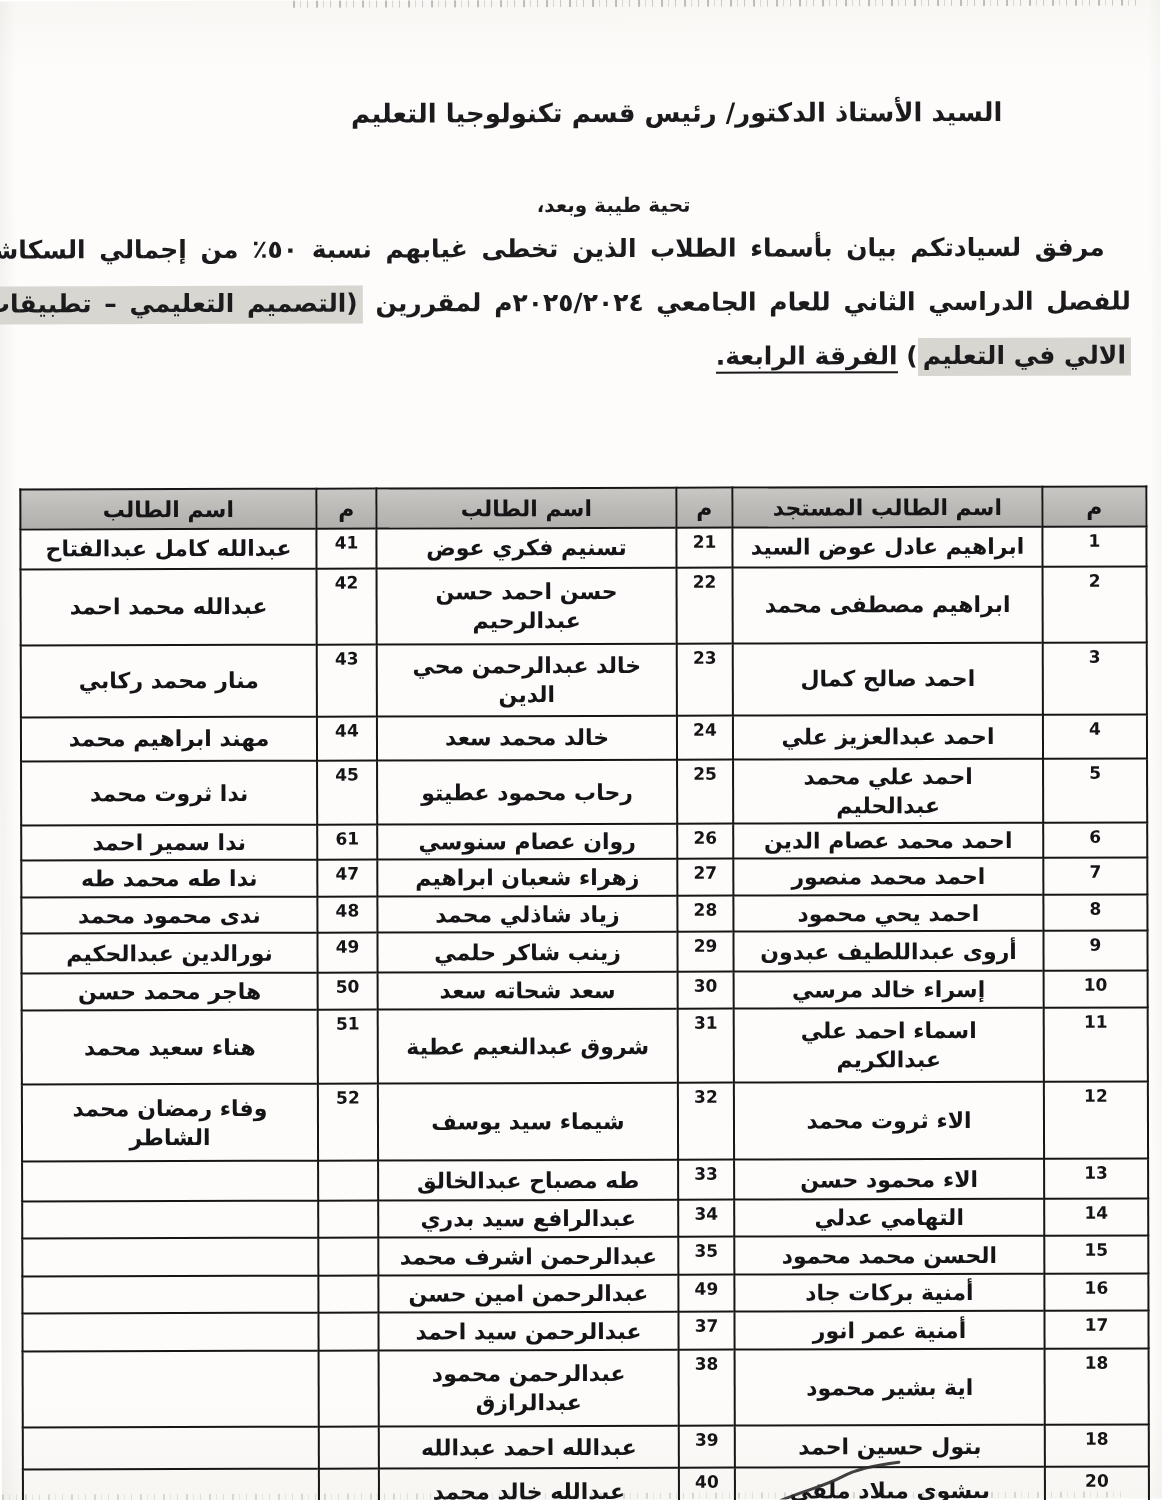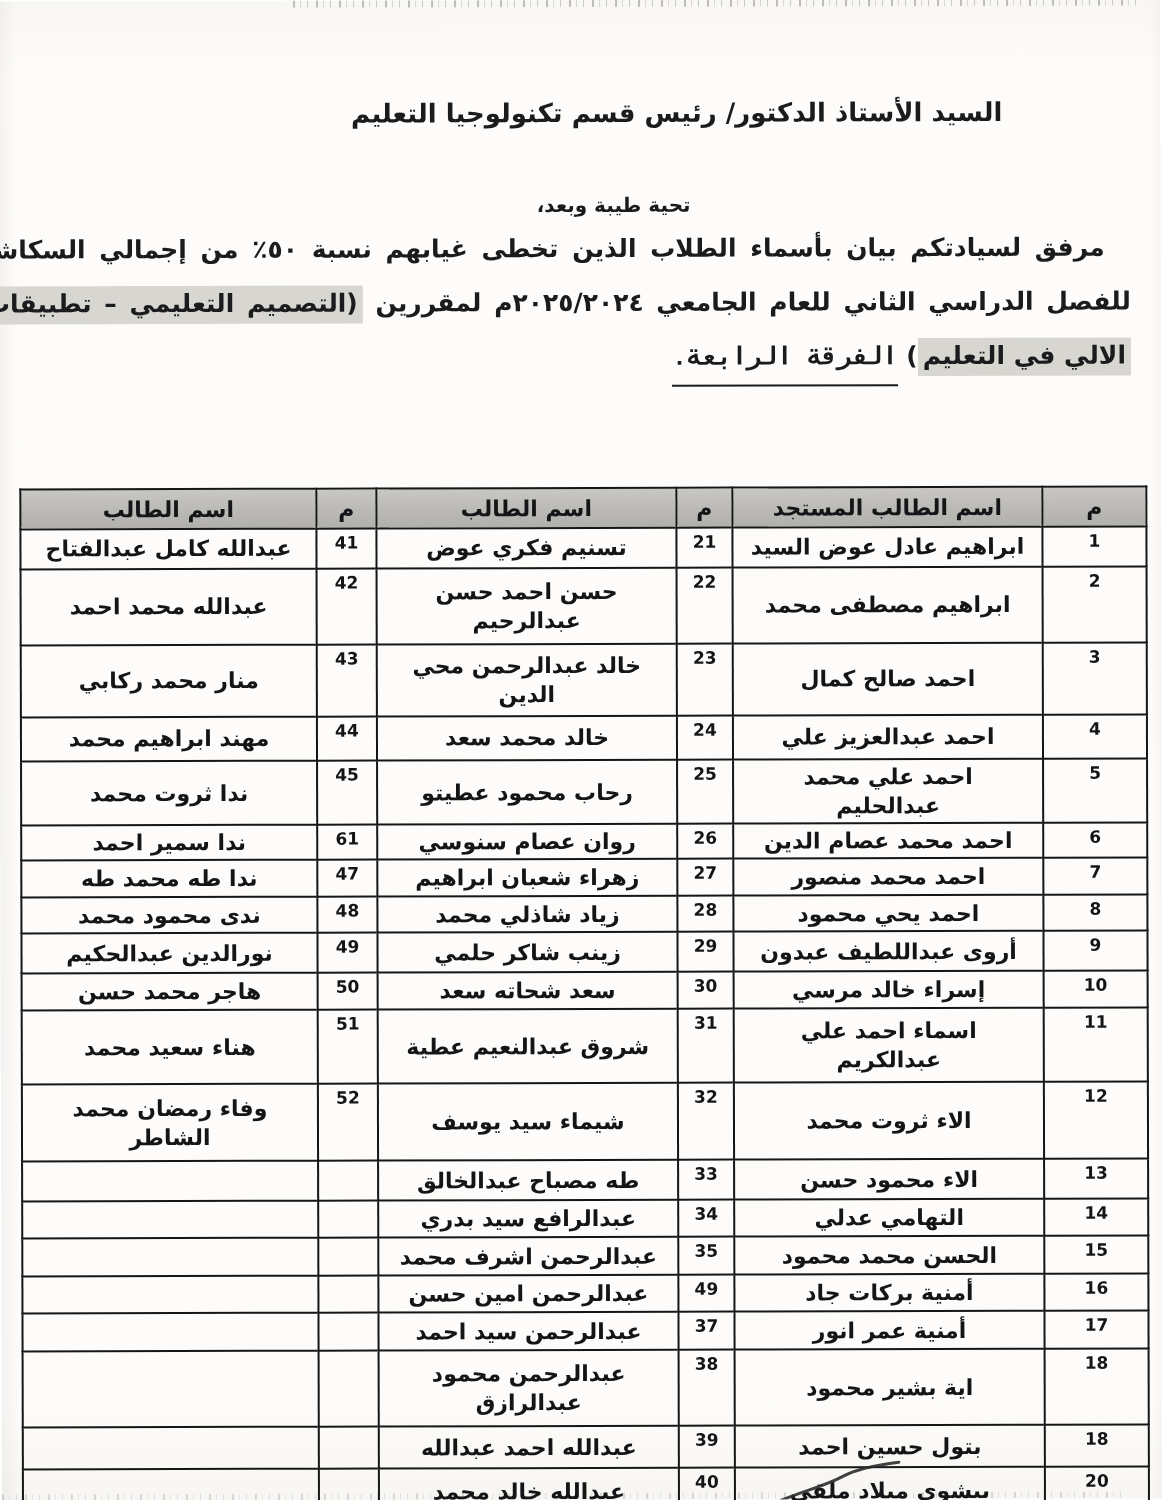--- a/index.html
+++ b/index.html
@@ -41,21 +41,21 @@
   }
   .letter-body{
     position:absolute;top:222px;right:30px;left:0;
     direction:rtl;text-align:right;
     font-size:25px;font-weight:bold;line-height:54px;
   }
   .bl{white-space:nowrap;}
   .l1{text-indent:26px;word-spacing:5px;}
   .l2{word-spacing:4px;}
   .hl{background:#d8d6d1;padding:3px 5px 6px;}
-  .ul{border-bottom:2.5px solid #1b1b1d;padding-bottom:12px;font-family:Liberation Mono, monospace;}
+  .ul{border-bottom:2.5px solid #1b1b1d;padding-bottom:1px;}
 
   table.students{
     position:absolute;top:487px;right:14px;
     width:1126px;table-layout:fixed;border-collapse:collapse;
     direction:rtl;
   }
   .students col.cn1{width:104px;}
   .students col.cs1{width:310px;}
   .students col.cn2{width:56px;}
   .students col.cs2{width:300px;}
@@ -63,21 +63,20 @@
   .students col.cs3{width:296px;}
   .students th,.students td{
     border:2px solid #161616;
     font-weight:bold;color:#151517;
     overflow:hidden;
   }
   .students thead th{
     background:linear-gradient(180deg,#c8c7c4 0,#bab9b6 55%,#b1b0ad 100%);
     font-size:22px;height:38px;text-align:center;vertical-align:middle;
     padding:0 0;
-    border-radius:6px;
   }
   .students td.n{
     font-size:17px;text-align:center;vertical-align:top;padding-top:3px;
   }
   .students td.nm{
     font-size:22px;text-align:center;vertical-align:middle;
     padding:2px 16px;line-height:1.32;
   }
   tbody tr:nth-child(1){height:40px}
   tbody tr:nth-child(2){height:76px}

